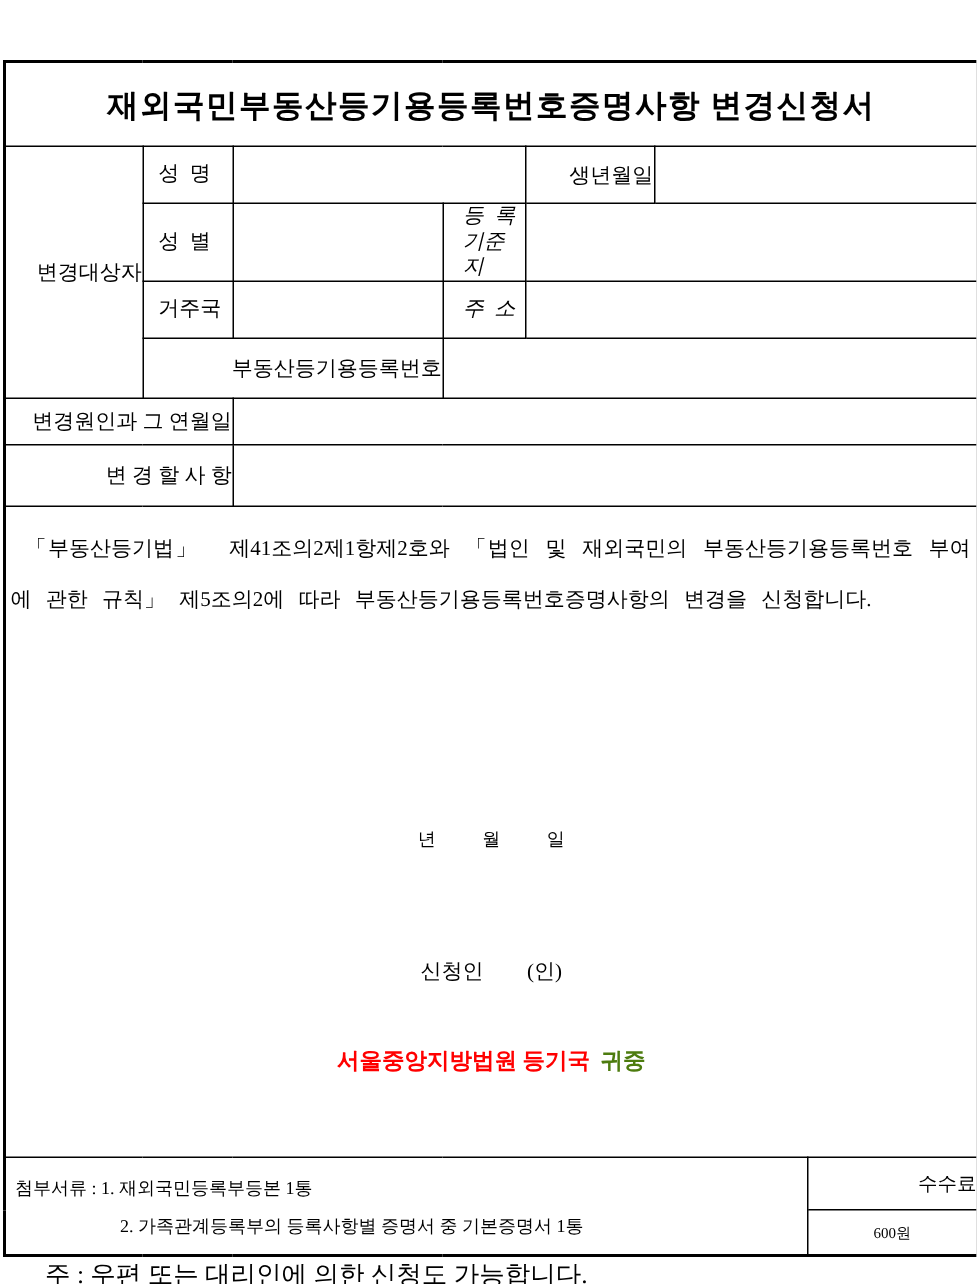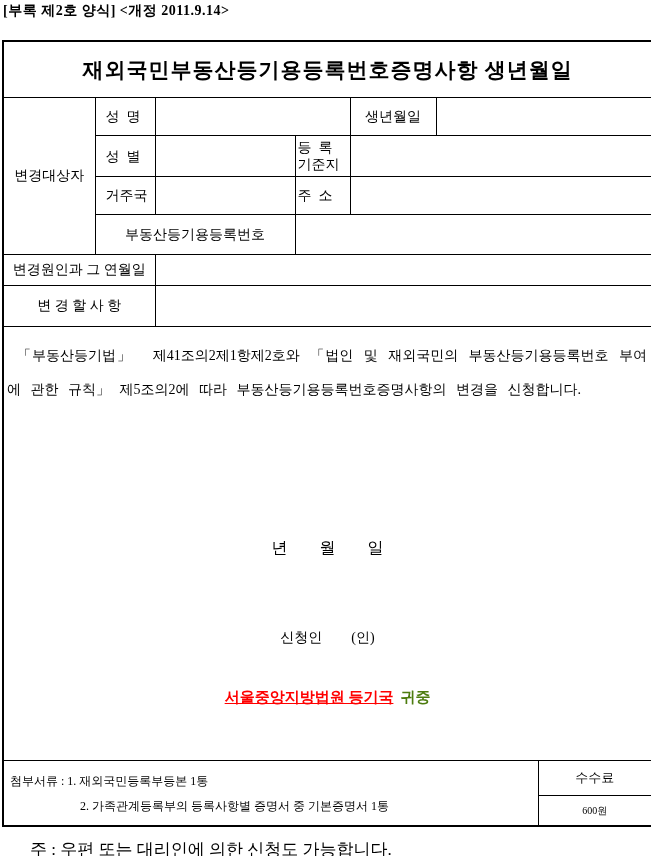--- a/index.html
+++ b/index.html
@@ -11,71 +11,70 @@
     position:absolute;left:3px;top:2px;font-size:14px;font-weight:bold;
     letter-spacing:0.5px;white-space:pre;
   }
   table.form-table{
     position:absolute;left:2px;top:40px;width:647px;
     border-collapse:collapse;table-layout:fixed;border:2px solid #000;
   }
   td{border:1px solid #000;padding:0;font-size:14px;vertical-align:middle;overflow:hidden;}
   .title-cell{height:55px;text-align:center;font-size:21px;font-weight:bold;letter-spacing:1px;}
   .lbl{white-space:pre-wrap;padding-left:10px;line-height:17px;}
-  .lbl-tight{white-space:pre-wrap;padding-left:2px;line-height:17px;}
-  .lbl-c{text-align:center;white-space:pre-wrap;padding:0;}
+  .lbl-tight{white-space:pre-wrap;padding-left:13px;line-height:17px;font-style:italic;}
+  .lbl-c{text-align:right;white-space:pre-wrap;padding:0;}
   .r1{height:38px}.r2{height:41px}.r3{height:38px}.r4{height:40px}
   .r5{height:31px}.r6{height:41px}
   .body-cell{height:433px;position:relative;vertical-align:top;}
   .decl{
     margin:12px 4px 0 3px;text-indent:10px;font-size:14px;line-height:34px;
     text-align:justify;word-spacing:6px;white-space:pre-wrap;
   }
   .date-line{
     position:absolute;top:211px;left:0;width:100%;text-align:center;
-    font-size:16px;line-height:20px;word-spacing:28px;
+    font-size:12px;line-height:20px;word-spacing:28px;
   }
   .applicant-line{
     position:absolute;top:301px;left:0;width:100%;display:flex;
     justify-content:center;gap:29px;font-size:14px;line-height:20px;
   }
   .recipient-line{
     position:absolute;top:359px;left:0;width:100%;text-align:center;
     font-size:15px;font-weight:bold;line-height:22px;
   }
-  .court{color:#ff0000;text-decoration:underline;}
+  .court{color:#ff0000;}
   .honorific{margin-left:7px;color:#4d7c0f;}
   .attach-cell{vertical-align:top;font-size:12px;}
   .attach-l1{padding:8px 0 0 6px;line-height:25px;white-space:pre;}
   .attach-l2{padding:0 0 0 76px;line-height:25px;white-space:pre;}
-  .fee-lbl{height:34px;text-align:center;font-size:13px;}
+  .fee-lbl{height:34px;text-align:right;font-size:13px;}
   .fee-val{height:29px;text-align:center;font-size:10px;}
   .footnote{position:absolute;left:30px;top:839px;font-size:17px;line-height:22px;white-space:pre;}
 </style>
 </head>
 <body>
 
 <div class="page">
 
-  <div class="revision">[부록 제2호 양식] &lt;개정 2011.9.14&gt;</div>
 
   <table class="form-table">
     <colgroup>
       <col style="width:92px">
         <col style="width:60px">
         <col style="width:140px">
       <col style="width:55px">
         <col style="width:86px">
         <col style="width:102px">
       <col style="width:114px">
     </colgroup>
 
     <tbody>
         <tr>
-      <td colspan="7" class="title-cell">재외국민부동산등기용등록번호증명사항 생년월일</td>
+      <td colspan="7" class="title-cell">재외국민부동산등기용등록번호증명사항 변경신청서</td>
     </tr>
 
     <tr class="r1">
       <td rowspan="4" class="lbl-c">변경대상자</td>
       <td class="lbl">성  명</td>
       <td colspan="2" class="val"></td>
       <td class="lbl-c">생년월일</td>
       <td colspan="2" class="val"></td>
     </tr>
 

